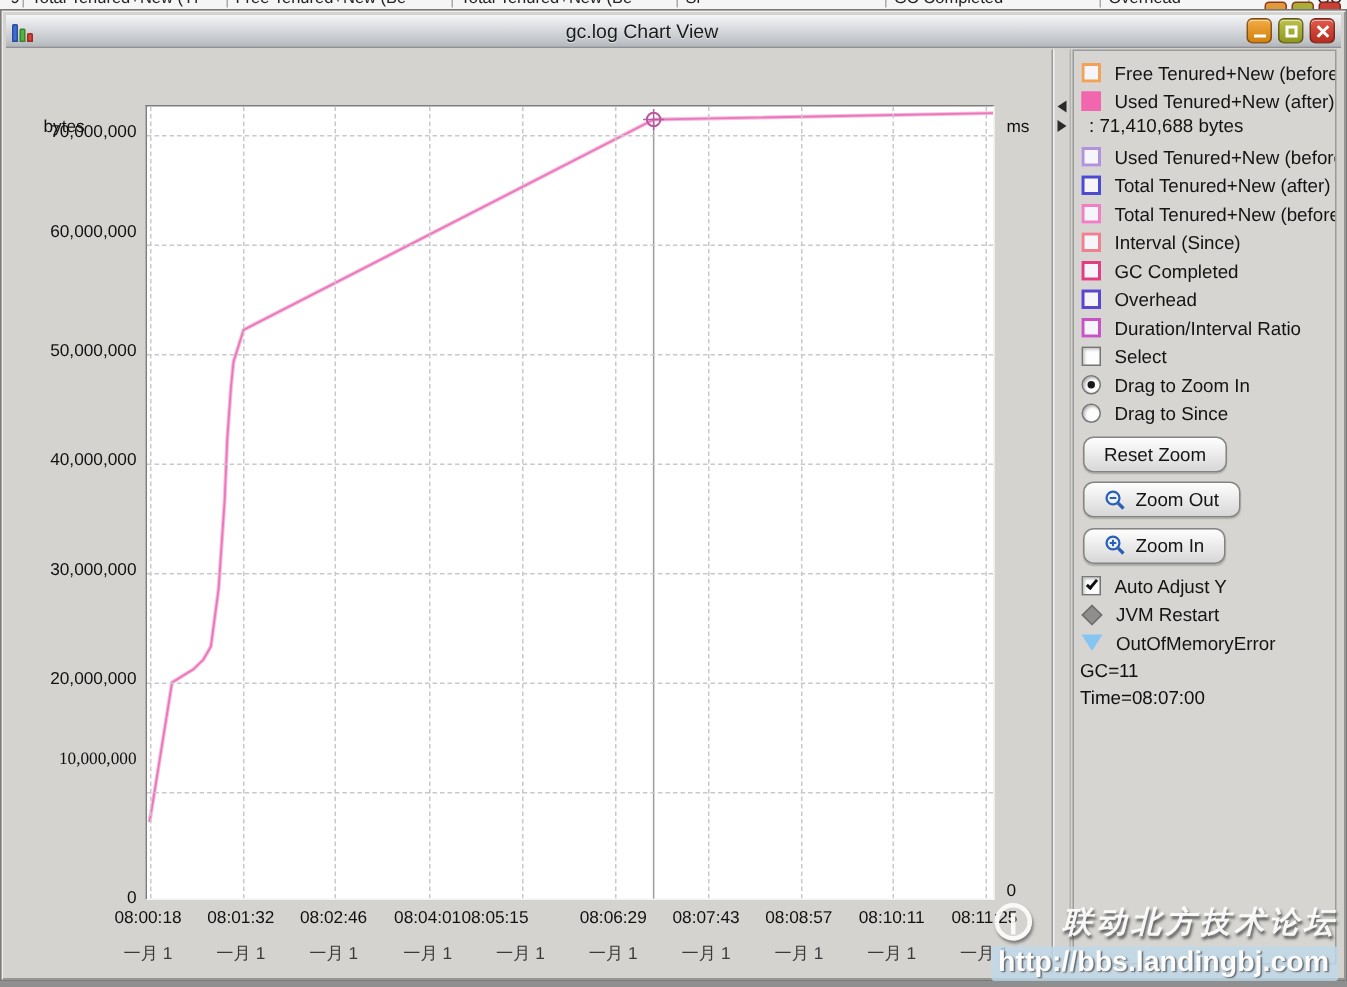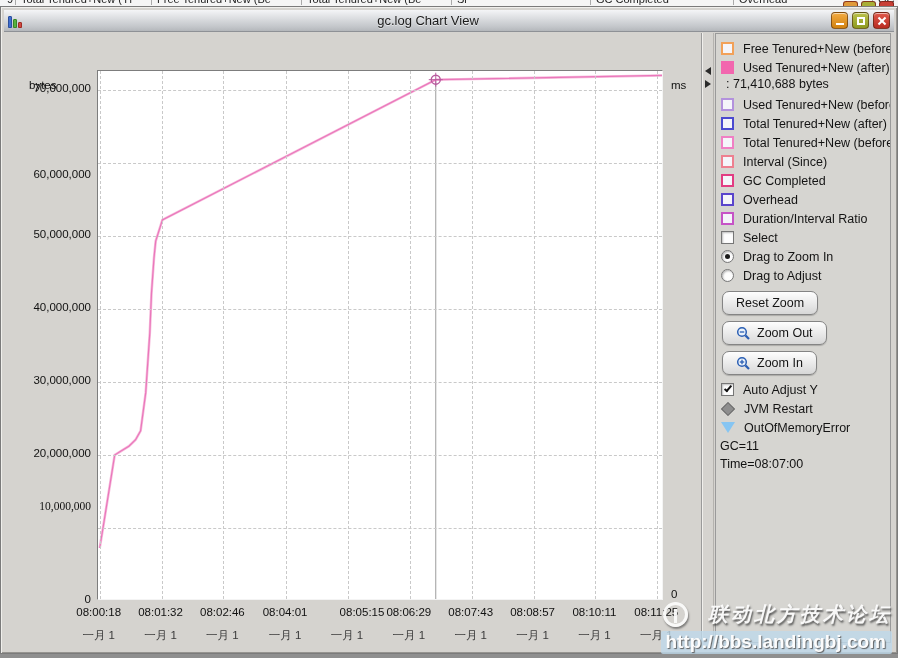--- a/index.html
+++ b/index.html
@@ -171,31 +171,31 @@
             <div class="vgrid" style="left: 435.578px;"></div>
             <div class="vgrid" style="left: 497.445px;"></div>
             <div class="vgrid" style="left: 559.312px;"></div>
           </div>
       <div class="ytick" style="top: 560px;">0</div>
           <div class="ytick" style="top: 467px; font-family: Liberation Serif, serif;">10,000,000</div>
           <div class="ytick" style="top: 413.994px;">20,000,000</div>
           <div class="ytick" style="top: 340.992px;">30,000,000</div>
           <div class="ytick" style="top: 267.989px;">40,000,000</div>
           <div class="ytick" style="top: 194.986px;">50,000,000</div>
-          <div class="ytick" style="top: 135px;">60,000,000</div>
+          <div class="ytick" style="top: 116px;">60,000,000</div>
           <div class="ytick" style="top: 48.9807px;">70,000,000</div>
           <div class="xtick time" style="left: 57.6721px;">08:00:18</div>
           <div class="xtick date" style="left: 57.6721px;">一月 1</div>
           <div class="xtick time" style="left: 119.539px;">08:01:32</div>
           <div class="xtick date" style="left: 119.539px;">一月 1</div>
           <div class="xtick time" style="left: 181.406px;">08:02:46</div>
           <div class="xtick date" style="left: 181.406px;">一月 1</div>
           <div class="xtick time" style="left: 244.109px;">08:04:01</div>
           <div class="xtick date" style="left: 244.109px;">一月 1</div>
-          <div class="xtick time" style="left: 321px;">08:05:15</div>
+          <div class="xtick time" style="left: 289px;">08:05:15</div>
           <div class="xtick date" style="left: 305.976px;">一月 1</div>
           <div class="xtick time" style="left: 367.843px;">08:06:29</div>
           <div class="xtick date" style="left: 367.843px;">一月 1</div>
           <div class="xtick time" style="left: 429.71px;">08:07:43</div>
           <div class="xtick date" style="left: 429.71px;">一月 1</div>
           <div class="xtick time" style="left: 491.578px;">08:08:57</div>
           <div class="xtick date" style="left: 491.578px;">一月 1</div>
           <div class="xtick time" style="left: 553.445px;">08:10:11</div>
           <div class="xtick date" style="left: 553.445px;">一月 1</div>
           <div class="xtick time" style="left: 615.312px;">08:11:25</div>
@@ -251,21 +251,21 @@
           <span class="plbl">Select</span>
         </div>
         <div class="prow">
           <span class="radio selected">
               <span class="dot"></span>
             </span>
           <span class="plbl">Drag to Zoom In</span>
         </div>
         <div class="prow">
           <span class="radio"></span>
-          <span class="plbl">Drag to Adjust</span>
+          <span class="plbl">Drag to Since</span>
         </div>
 
         <div><div class="pbtn">
           <span>Reset Zoom</span>
         </div></div>
         <div><div class="pbtn">
           <svg width="15" height="15" viewBox="0 0 15 15">
             <circle cx="6" cy="6" r="4.3" fill="#eaf2fb" stroke="#2b5fb4" stroke-width="1.5"></circle>
             <line x1="9.4" y1="9.4" x2="13" y2="13" stroke="#2b5fb4" stroke-width="2.2"></line>
             <line x1="3.8" y1="6" x2="8.2" y2="6" stroke="#2b5fb4" stroke-width="1.3"></line>

